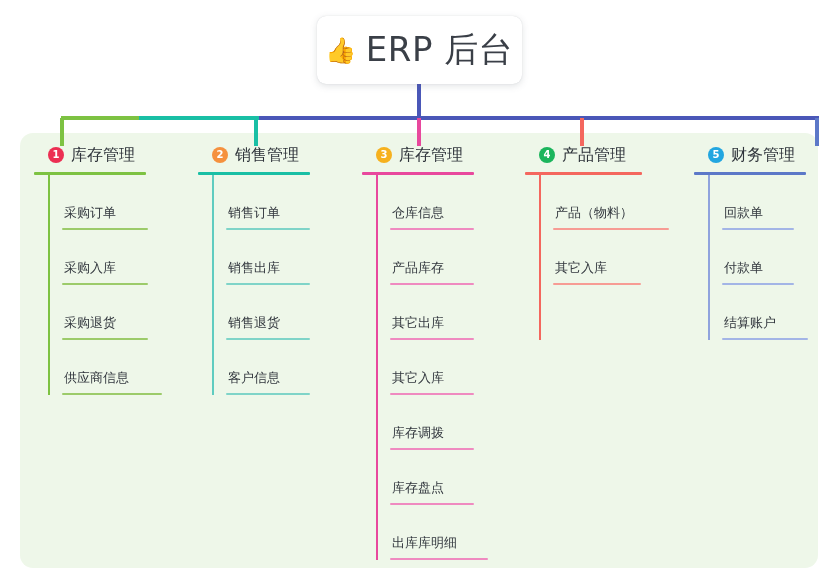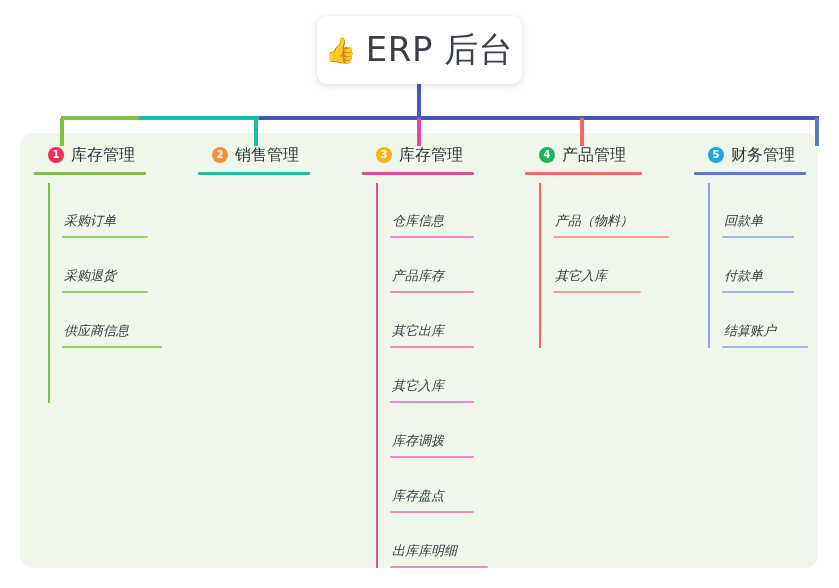--- a/index.html
+++ b/index.html
@@ -104,24 +104,23 @@
     white-space: nowrap;
   }
   .head-rule {
     height: 3px;
     margin-top: 5px;
     border-radius: 1px;
   }
 
   .items {
     position: relative;
-    margin-top: 8px;
+    margin-top: 0;
     padding-left: 14px;
     box-sizing: border-box;
-    font-style: italic;
   }
   .spine {
     position: absolute;
     left: 14px;
     top: 0;
     width: 2px;
   }
   .item {
     position: relative;
     height: 55px;
@@ -176,36 +175,59 @@
       <span class="branch-title">库存管理</span>
     </div>
     <div class="head-rule" style="background:#7dc242; width:112px;"></div>
     <div class="items">
       <div class="spine" style="background:#7dc242; height:220px;"></div>
       <div class="item">
         <span class="item-label">采购订单</span>
         <span class="item-rule" style="background:#9ccb6a; width:86px;"></span>
       </div>
       <div class="item">
+        <span class="item-label">采购入库</span>
+        <span class="item-rule" style="background:#9ccb6a; width:86px;"></span>
+      </div>
+      <div class="item">
         <span class="item-label">采购退货</span>
         <span class="item-rule" style="background:#9ccb6a; width:86px;"></span>
       </div>
       <div class="item">
         <span class="item-label">供应商信息</span>
         <span class="item-rule" style="background:#9ccb6a; width:100px;"></span>
       </div>
     </div>
   </div>
 
   <div class="branch" style="left:198px; width:150px;">
     <div class="branch-head">
       <span class="badge" style="background:#f5913e;">2</span>
       <span class="branch-title">销售管理</span>
     </div>
     <div class="head-rule" style="background:#19bfa5; width:112px;"></div>
+    <div class="items">
+      <div class="spine" style="background:#5fccc0; height:220px;"></div>
+      <div class="item">
+        <span class="item-label">销售订单</span>
+        <span class="item-rule" style="background:#7fd4c8; width:84px;"></span>
+      </div>
+      <div class="item">
+        <span class="item-label">销售出库</span>
+        <span class="item-rule" style="background:#7fd4c8; width:84px;"></span>
+      </div>
+      <div class="item">
+        <span class="item-label">销售退货</span>
+        <span class="item-rule" style="background:#7fd4c8; width:84px;"></span>
+      </div>
+      <div class="item">
+        <span class="item-label">客户信息</span>
+        <span class="item-rule" style="background:#7fd4c8; width:84px;"></span>
+      </div>
+    </div>
   </div>
 
   <div class="branch" style="left:362px; width:150px;">
     <div class="branch-head">
       <span class="badge" style="background:#f6b11e;">3</span>
       <span class="branch-title">库存管理</span>
     </div>
     <div class="head-rule" style="background:#e8489d; width:112px;"></div>
     <div class="items">
       <div class="spine" style="background:#e8489d; height:385px;"></div>

